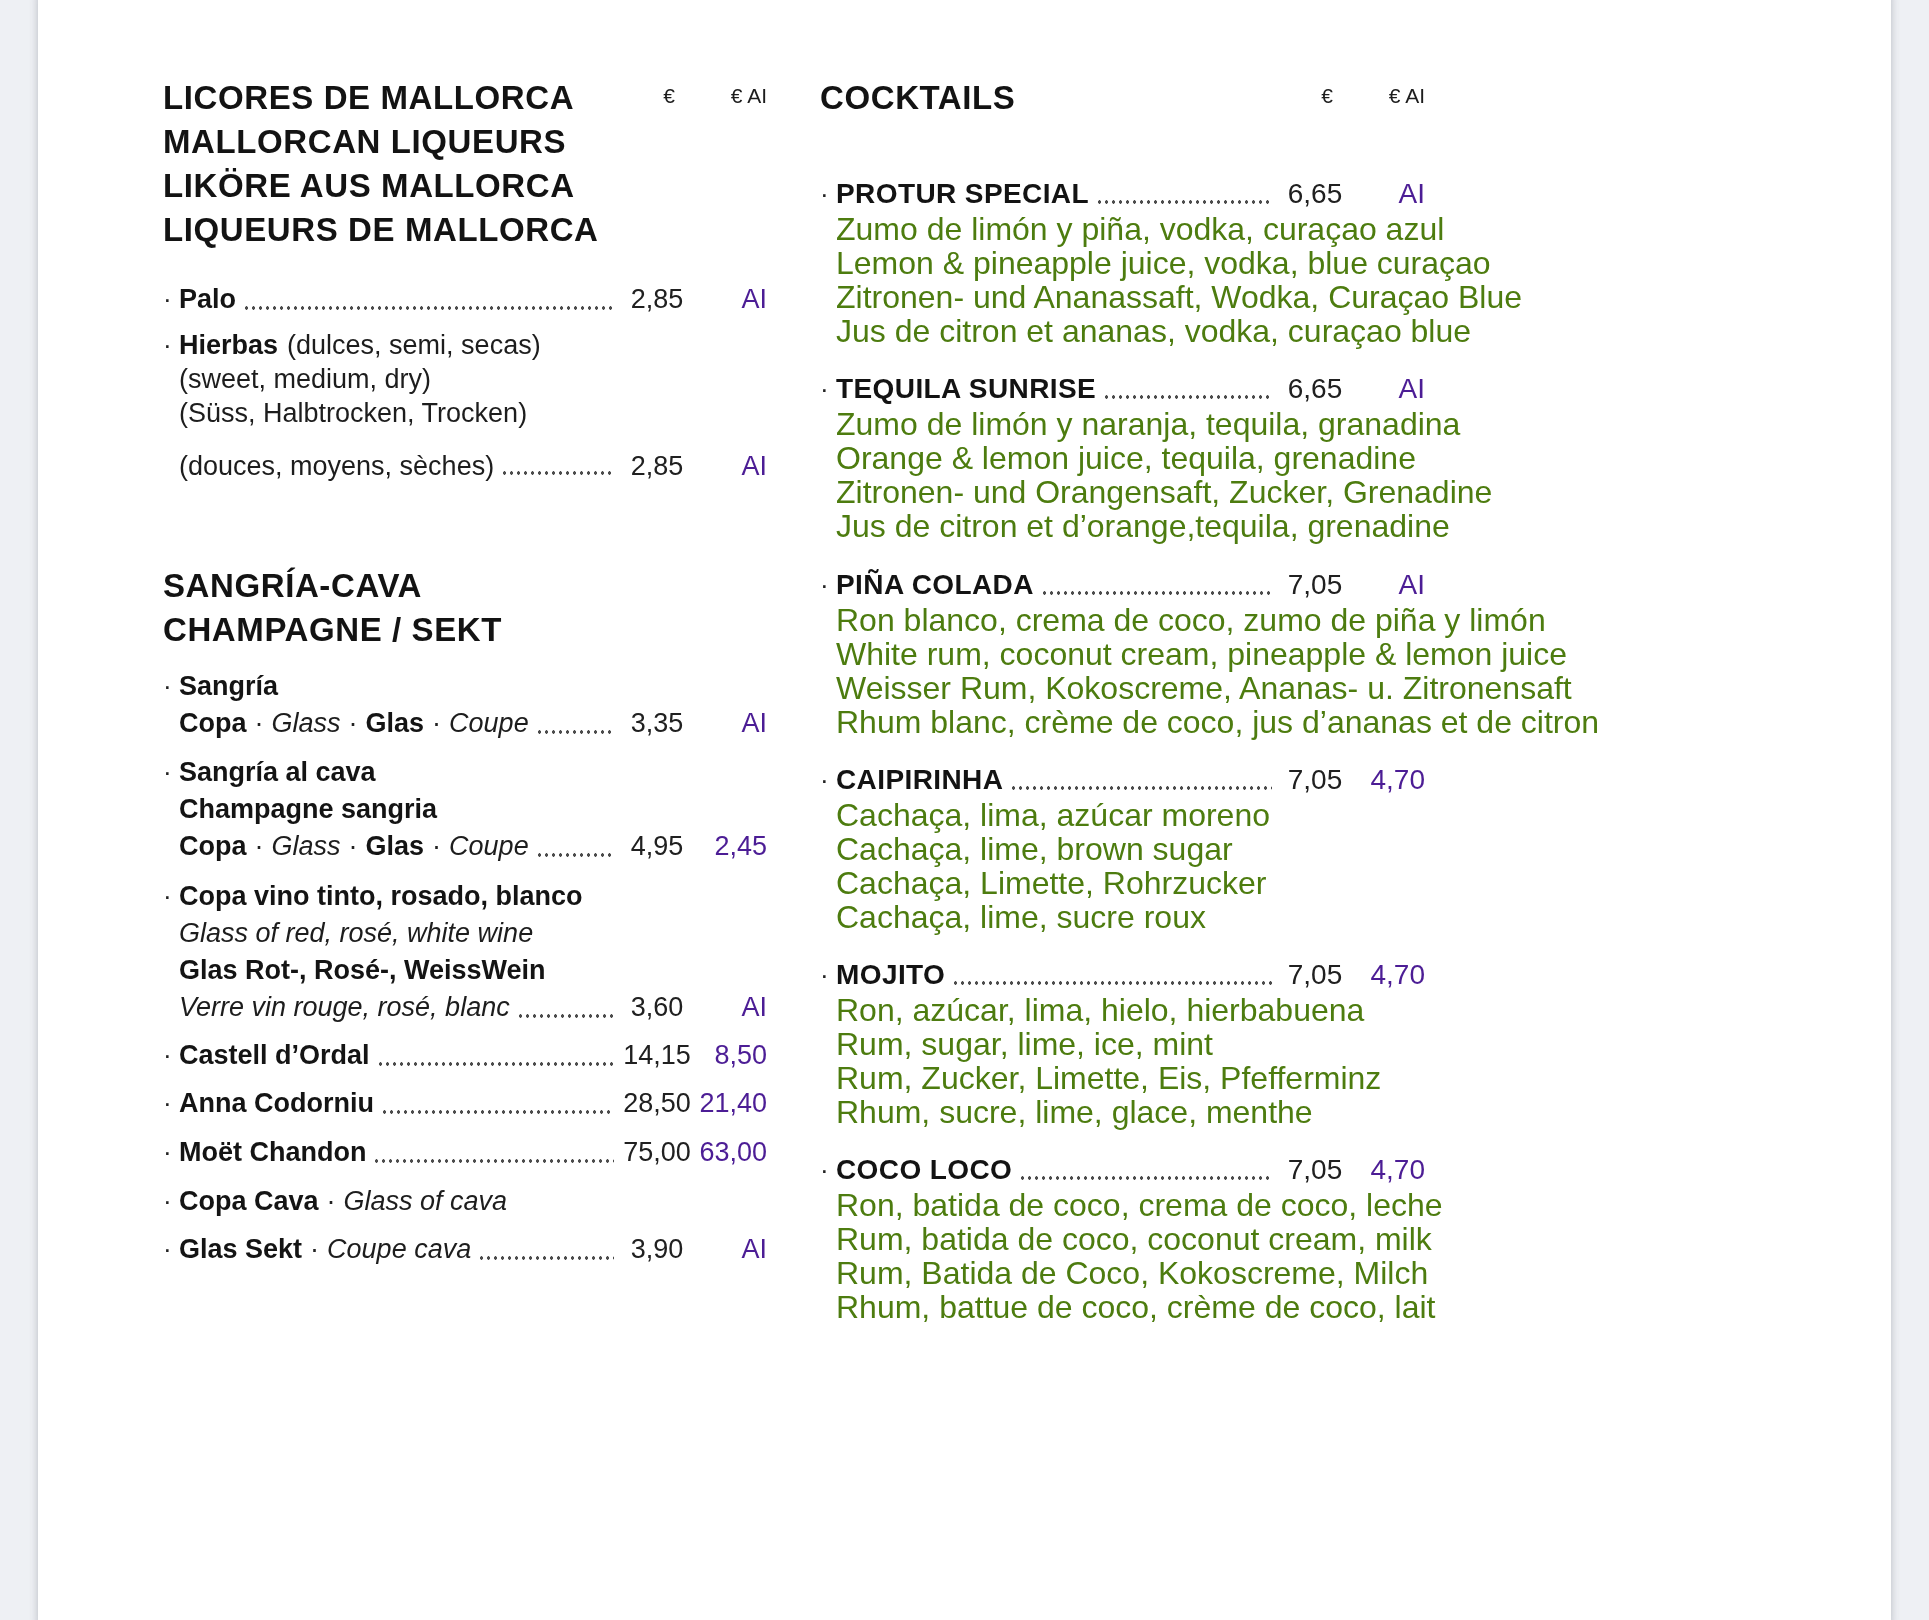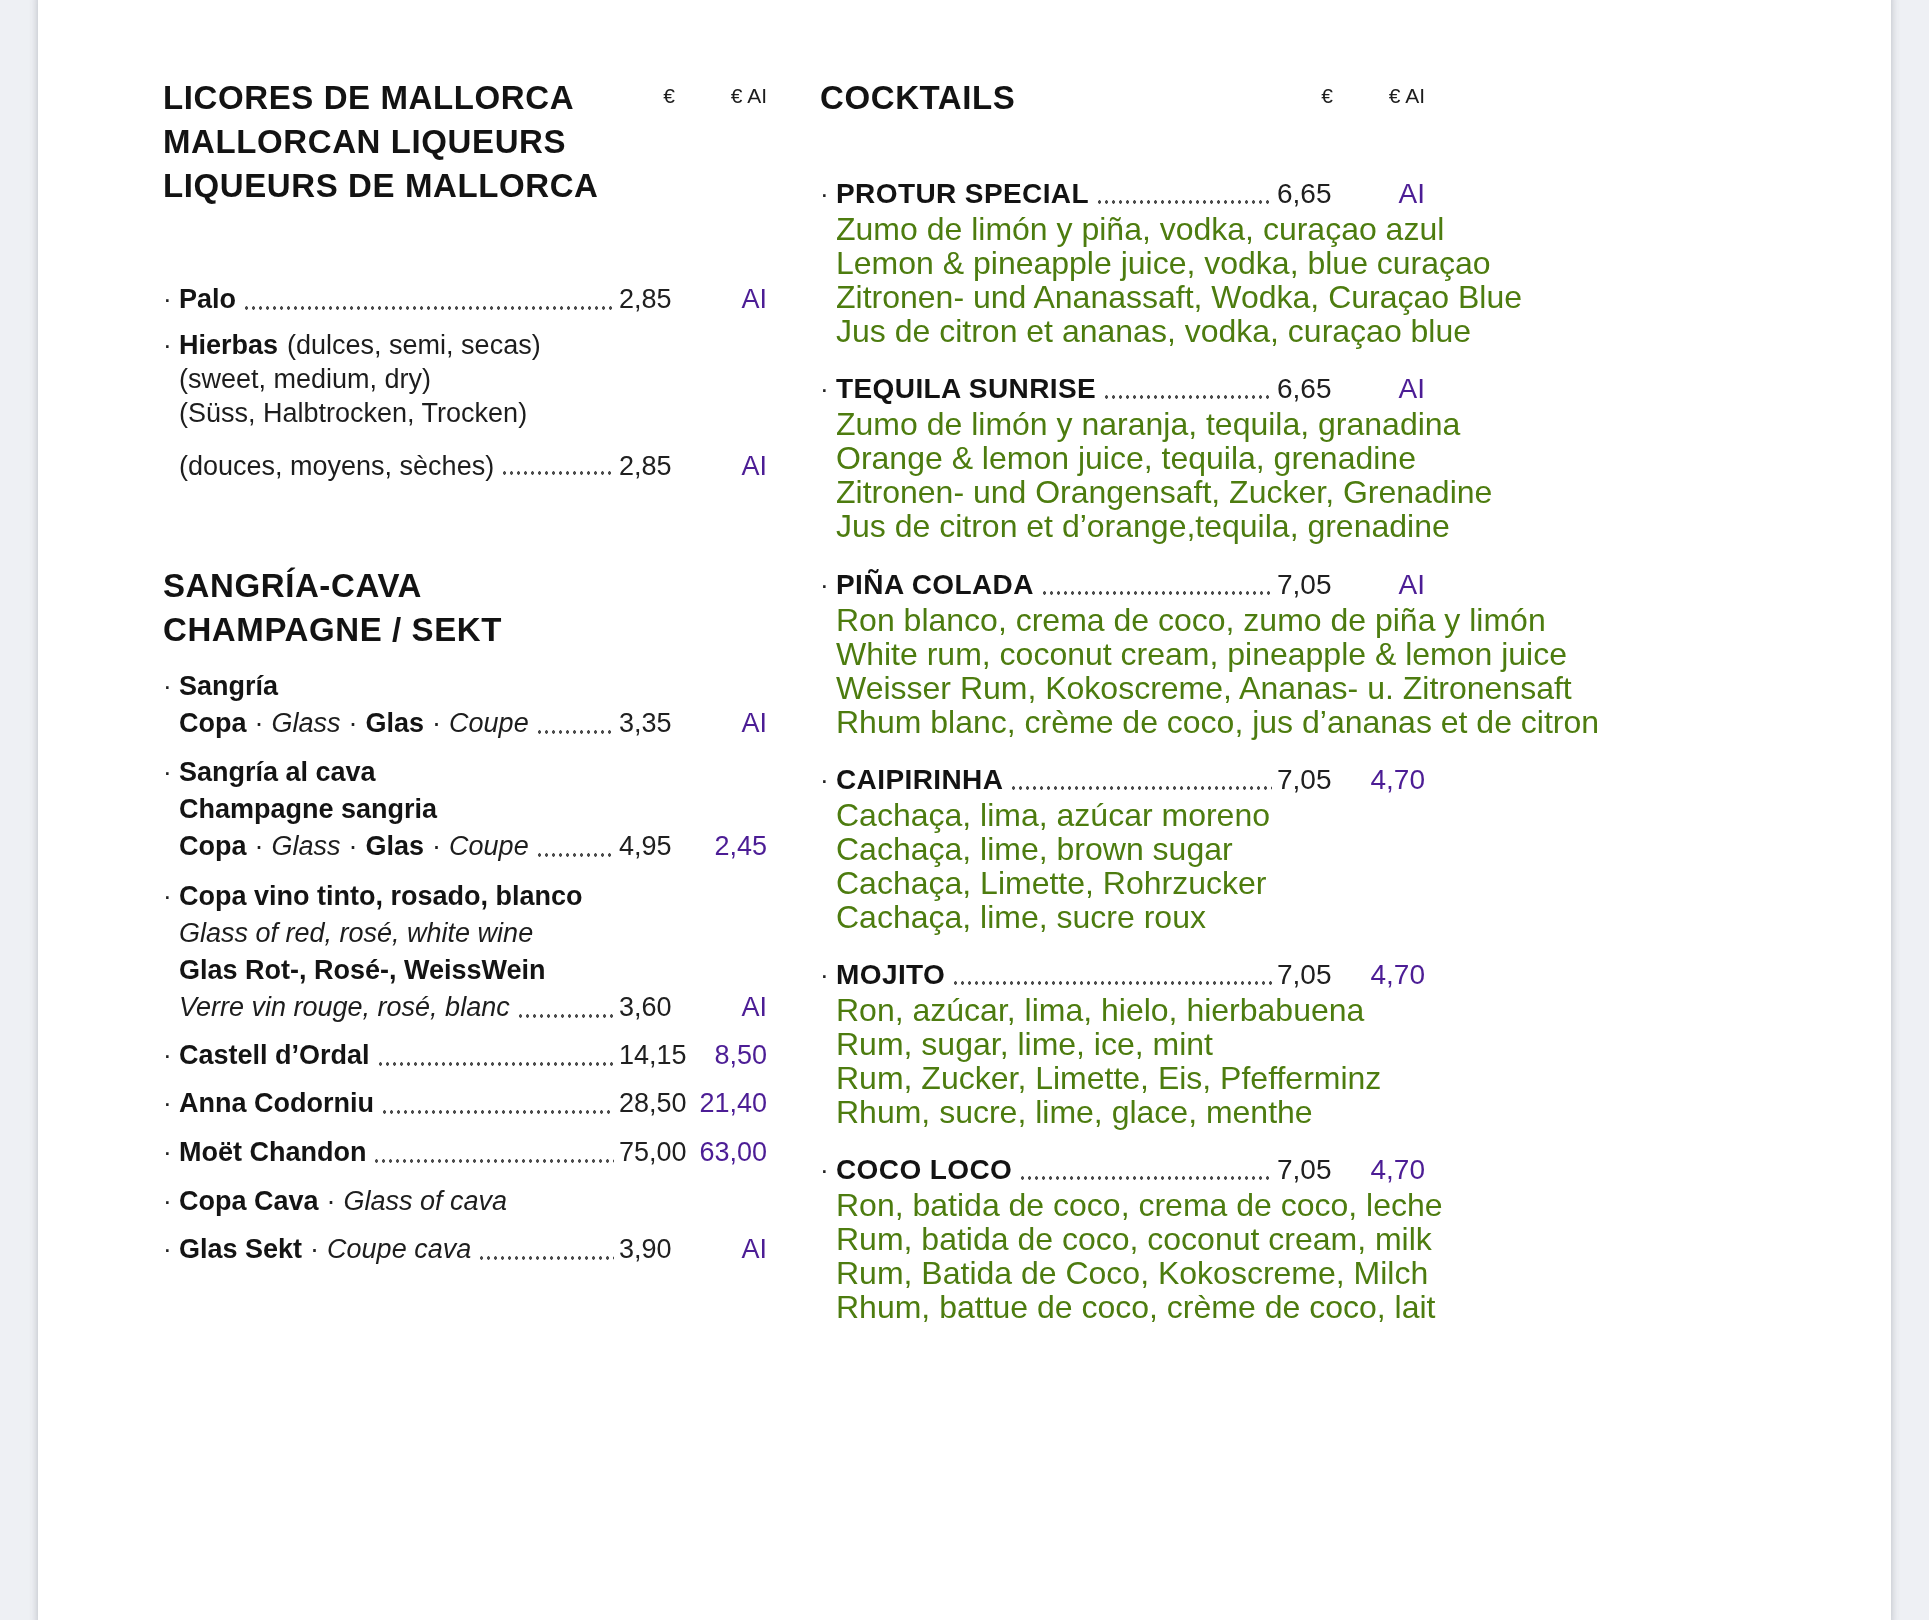--- a/index.html
+++ b/index.html
@@ -48,21 +48,21 @@
   .sep{margin:0 8px;color:#222;}
 
   .leader{
     flex:1;height:4px;align-self:flex-end;
     margin:0 5px 8px 7px;
     background-image:radial-gradient(circle,#4c4c4c 1.5px,transparent 1.9px);
     background-size:7px 4px;background-repeat:repeat-x;background-position:0 100%;
     min-width:18px;
   }
   .noleader{flex:1;}
-  .p1{flex:none;width:76px;text-align:left;color:#202020;}
+  .p1{flex:none;width:76px;text-align:center;color:#202020;}
   .p2{flex:none;width:72px;text-align:right;color:#4c1d95;}
 
   .c-item{position:absolute;left:0;width:100%;}
   .c-item .line{font-size:28px;line-height:36px;}
   .cname{font-weight:700;letter-spacing:.4px;color:#131313;white-space:nowrap;margin-top:32px;}
   .desc{font-size:32px;line-height:34px;padding-left:16px;color:#4d7c0f;white-space:nowrap;}
 </style>
 </head>
 <body>
 
@@ -71,20 +71,21 @@
   <div class="col col-left">
 
     <div class="euro-header">
       <span class="eur">€</span>
       <span class="eurai">€ AI</span>
     </div>
 
     <div class="sec-title" style="top:76px">
       <div>LICORES DE MALLORCA</div>
       <div>MALLORCAN LIQUEURS</div>
+      <div>LIKÖRE AUS MALLORCA</div>
       <div>LIQUEURS DE MALLORCA</div>
     </div>
 
     <div class="row" style="top:281px">
       <span class="bullet">·</span>
       <span class="nm">Palo</span>
       <span class="leader"></span>
       <span class="p1">2,85</span>
       <span class="p2">AI</span>
     </div>

